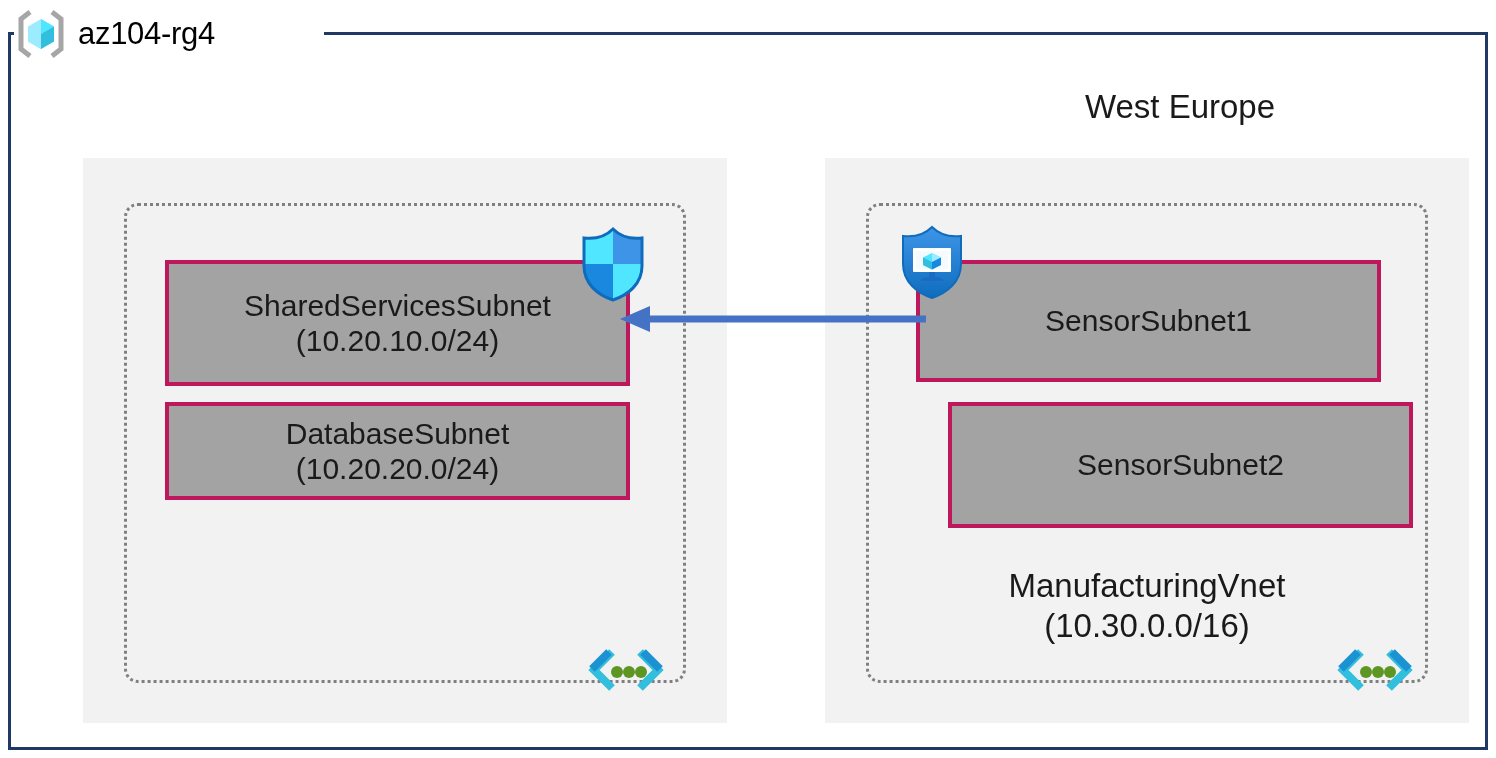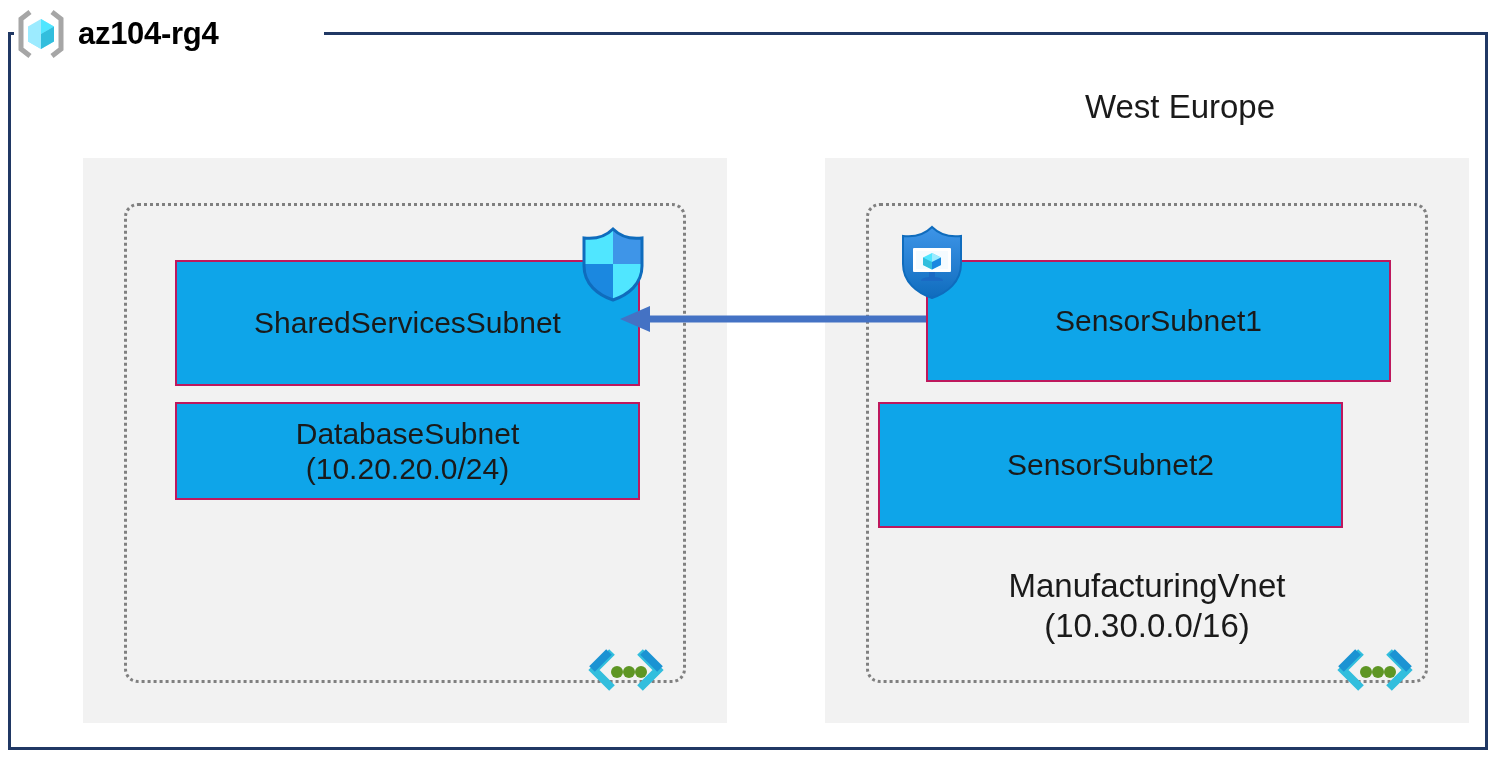--- a/index.html
+++ b/index.html
@@ -34,21 +34,21 @@
   .rg-label {
     position: absolute;
     left: 14px; top: 8px;
     height: 52px;
     display: flex;
     align-items: center;
     gap: 10px;
   }
   .rg-label-text {
     font-size: 31px;
-    font-weight: bold;
+    font-weight: normal;
     color: #000000;
     letter-spacing: -0.3px;
     white-space: nowrap;
   }
 
   
   .rg-icon { position: relative; width: 54px; height: 50px; flex: 0 0 auto; }
   .rg-icon svg { display: block; }
 
   
@@ -76,36 +76,35 @@
     border: 3px dotted #808080;
     border-radius: 14px;
     background: transparent;
   }
   .vnet.east { left: 124px; top: 203px; width: 562px; height: 480px; }
   .vnet.west { left: 866px; top: 203px; width: 562px; height: 480px; }
 
   
   .subnet {
     position: absolute;
-    background: #0ea5e9;
-    border: 2px solid #be185d;
+    background: #a3a3a3;
+    border: 4px solid #be185d;
     display: flex;
     flex-direction: column;
     align-items: center;
     justify-content: center;
     line-height: 1.18;
-    margin-left: 10px;
   }
   .subnet-name { font-size: 30px; color: #1a1a1a; white-space: nowrap; }
   .subnet-cidr { font-size: 30px; color: #1a1a1a; white-space: nowrap; }
 
   .subnet.e1 { left: 165px; top: 260px; width: 465px; height: 126px; }
   .subnet.e2 { left: 165px; top: 402px; width: 465px; height: 98px; }
   .subnet.w1 { left: 916px; top: 260px; width: 465px; height: 122px; }
-  .subnet.w2 { left: 868px; top: 402px; width: 465px; height: 126px; }
+  .subnet.w2 { left: 948px; top: 402px; width: 465px; height: 126px; }
 
   
   .vnet-label {
     position: absolute;
     text-align: center;
     line-height: 1.2;
   }
   .vnet-label .vn-name { font-size: 33px; color: #1a1a1a; white-space: nowrap; }
   .vnet-label .vn-cidr { font-size: 33px; color: #1a1a1a; white-space: nowrap; }
   .vnet-label.east { left: 124px; top: 566px; width: 562px; }
@@ -151,20 +150,21 @@
     </span>
     <span class="rg-label-text">az104-rg4</span>
   </div>
 
   <div class="region east"></div>
 
   <div class="vnet east"></div>
 
   <div class="subnet e1">
     <span class="subnet-name">SharedServicesSubnet</span>
+    <span class="subnet-cidr">(10.20.10.0/24)</span>
   </div>
 
   <div class="subnet e2">
     <span class="subnet-name">DatabaseSubnet</span>
     <span class="subnet-cidr">(10.20.20.0/24)</span>
   </div>
 
 
   <span class="vnet-glyph east">
     <svg width="74" height="44" viewBox="0 0 74 44">

